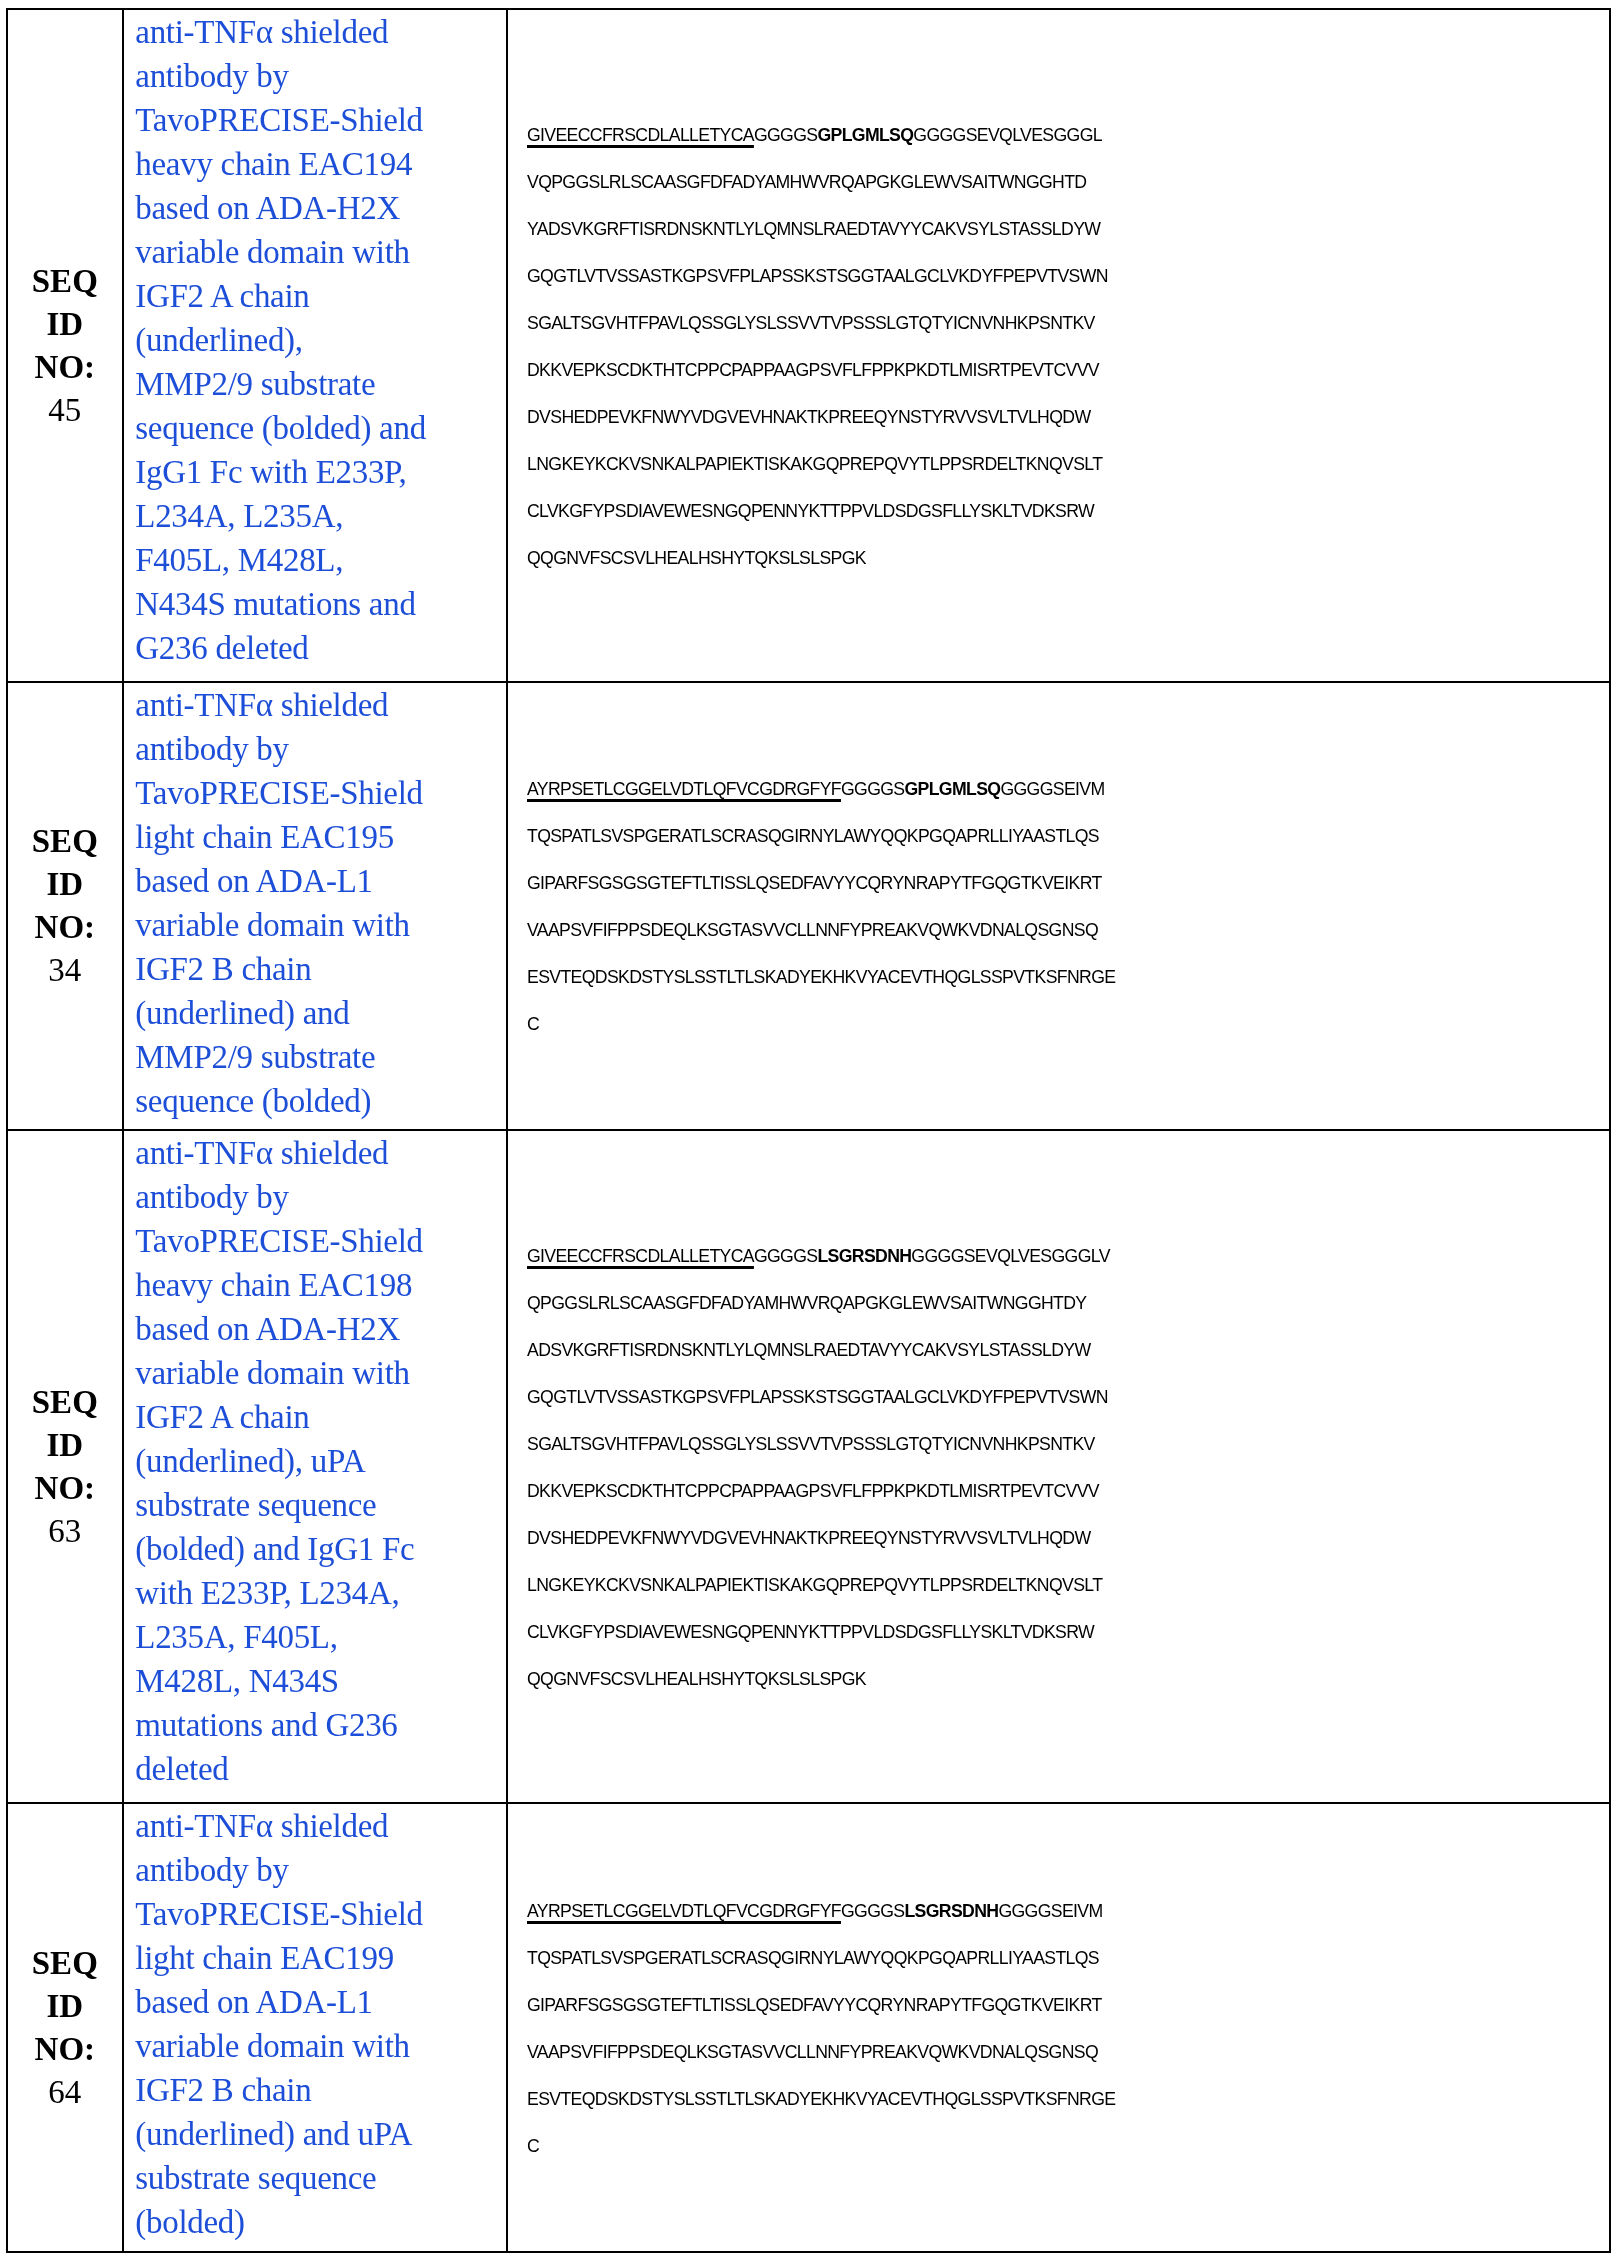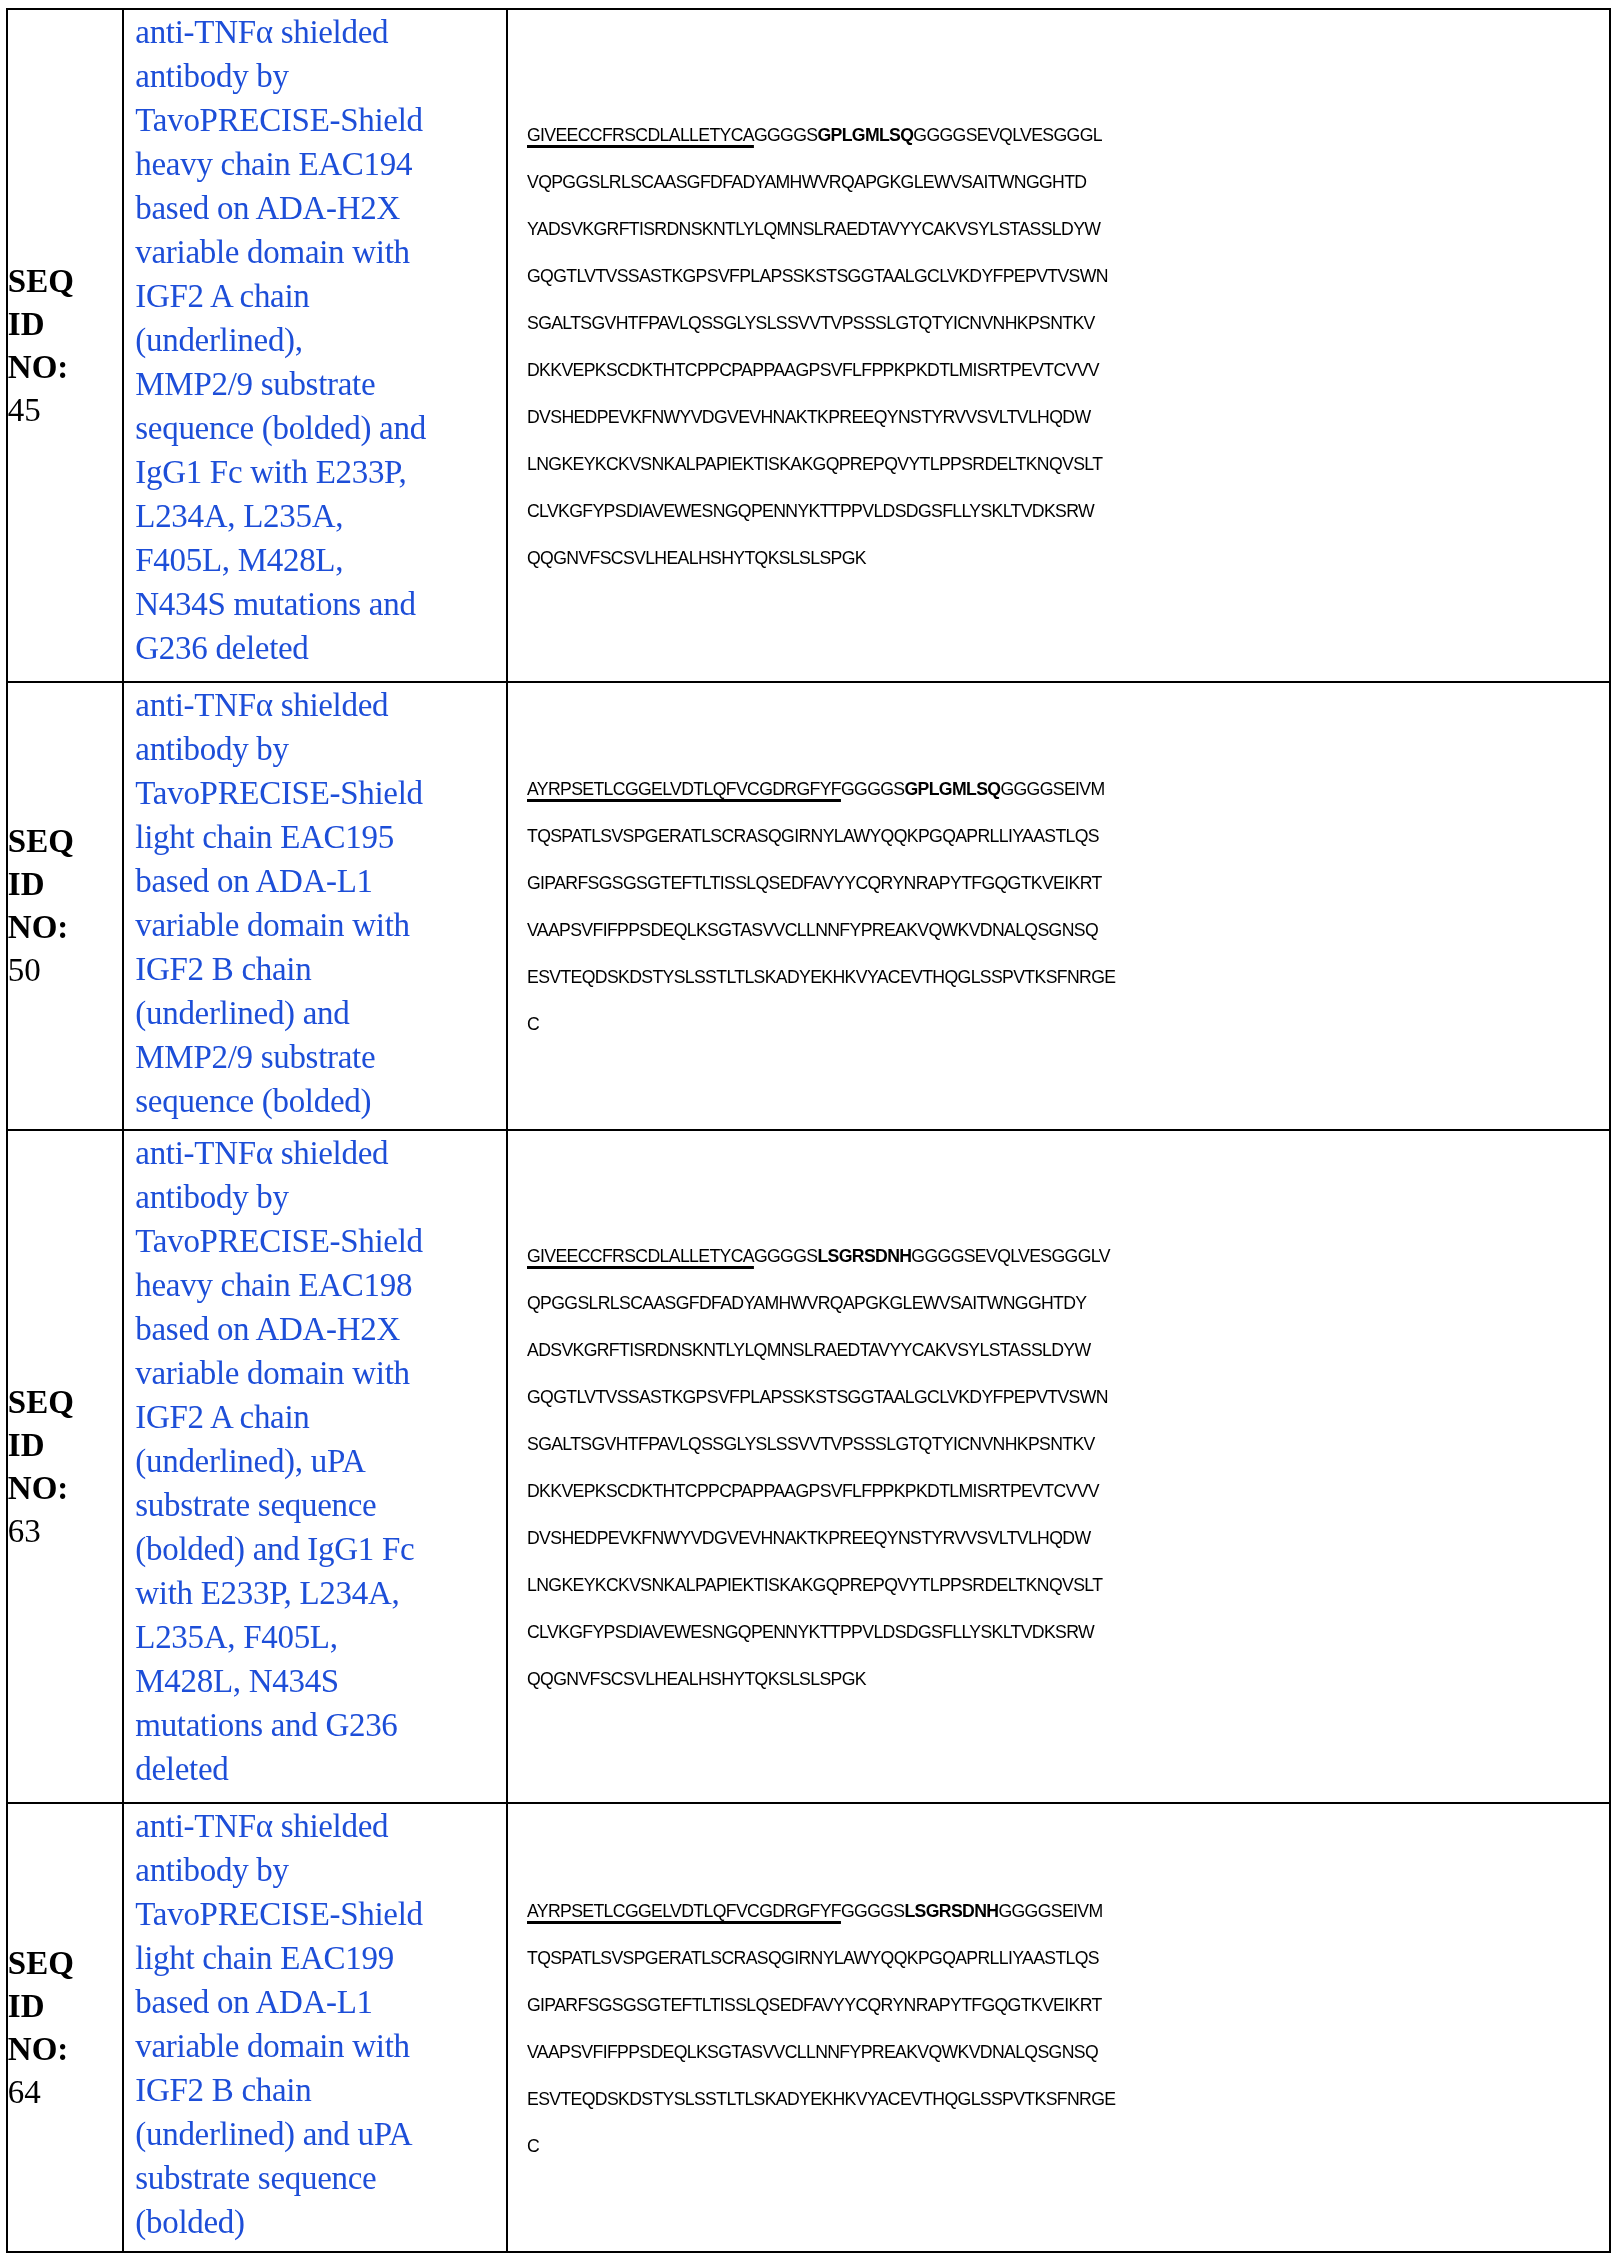--- a/index.html
+++ b/index.html
@@ -7,21 +7,21 @@
   .seq-table {
     position: absolute; left: 5.8px; top: 8.2px;
     width: 1605px; border-collapse: collapse; table-layout: fixed;
   }
   .seq-table td { border: 2.5px solid #000; vertical-align: middle; padding: 0; }
   .col-id { width: 116px; }
   .col-desc { width: 384px; }
   .col-seq { width: auto; }
   .id-cell {
     font-family: "Liberation Serif", "DejaVu Serif", serif;
-    font-size: 33px; line-height: 43px; text-align: left; color: #000;
+    font-size: 33px; line-height: 43px; text-align: center; color: #000;
   }
   .id-cell .lbl { font-weight: bold; display: block; }
   .id-cell .num { display: block; }
   .desc-cell {
     font-family: "Liberation Serif", "DejaVu Serif", serif;
     font-size: 33px; line-height: 44px; color: #1d4ed8;
     padding: 0 3.3px 0 11.5px !important; vertical-align: top !important;
     white-space: pre-line; letter-spacing: -0.3px;
   }
   .seq-cell {
@@ -83,21 +83,21 @@
         <span class="seq-line">CLVKGFYPSDIAVEWESNGQPENNYKTTPPVLDSDGSFLLYSKLTVDKSRW</span>
         <span class="seq-line">QQGNVFSCSVLHEALHSHYTQKSLSLSPGK</span>
       </td>
     </tr>
 
     <tr class="row-62">
       <td class="id-cell">
         <span class="lbl">SEQ</span>
         <span class="lbl">ID</span>
         <span class="lbl">NO:</span>
-        <span class="num">50</span>
+        <span class="num">34</span>
       </td>
       <td class="desc-cell">anti-TNFα shielded
 antibody by
 TavoPRECISE-Shield
 light chain EAC195
 based on ADA-L1
 variable domain with
 IGF2 B chain
 (underlined) and
 MMP2/9 substrate

